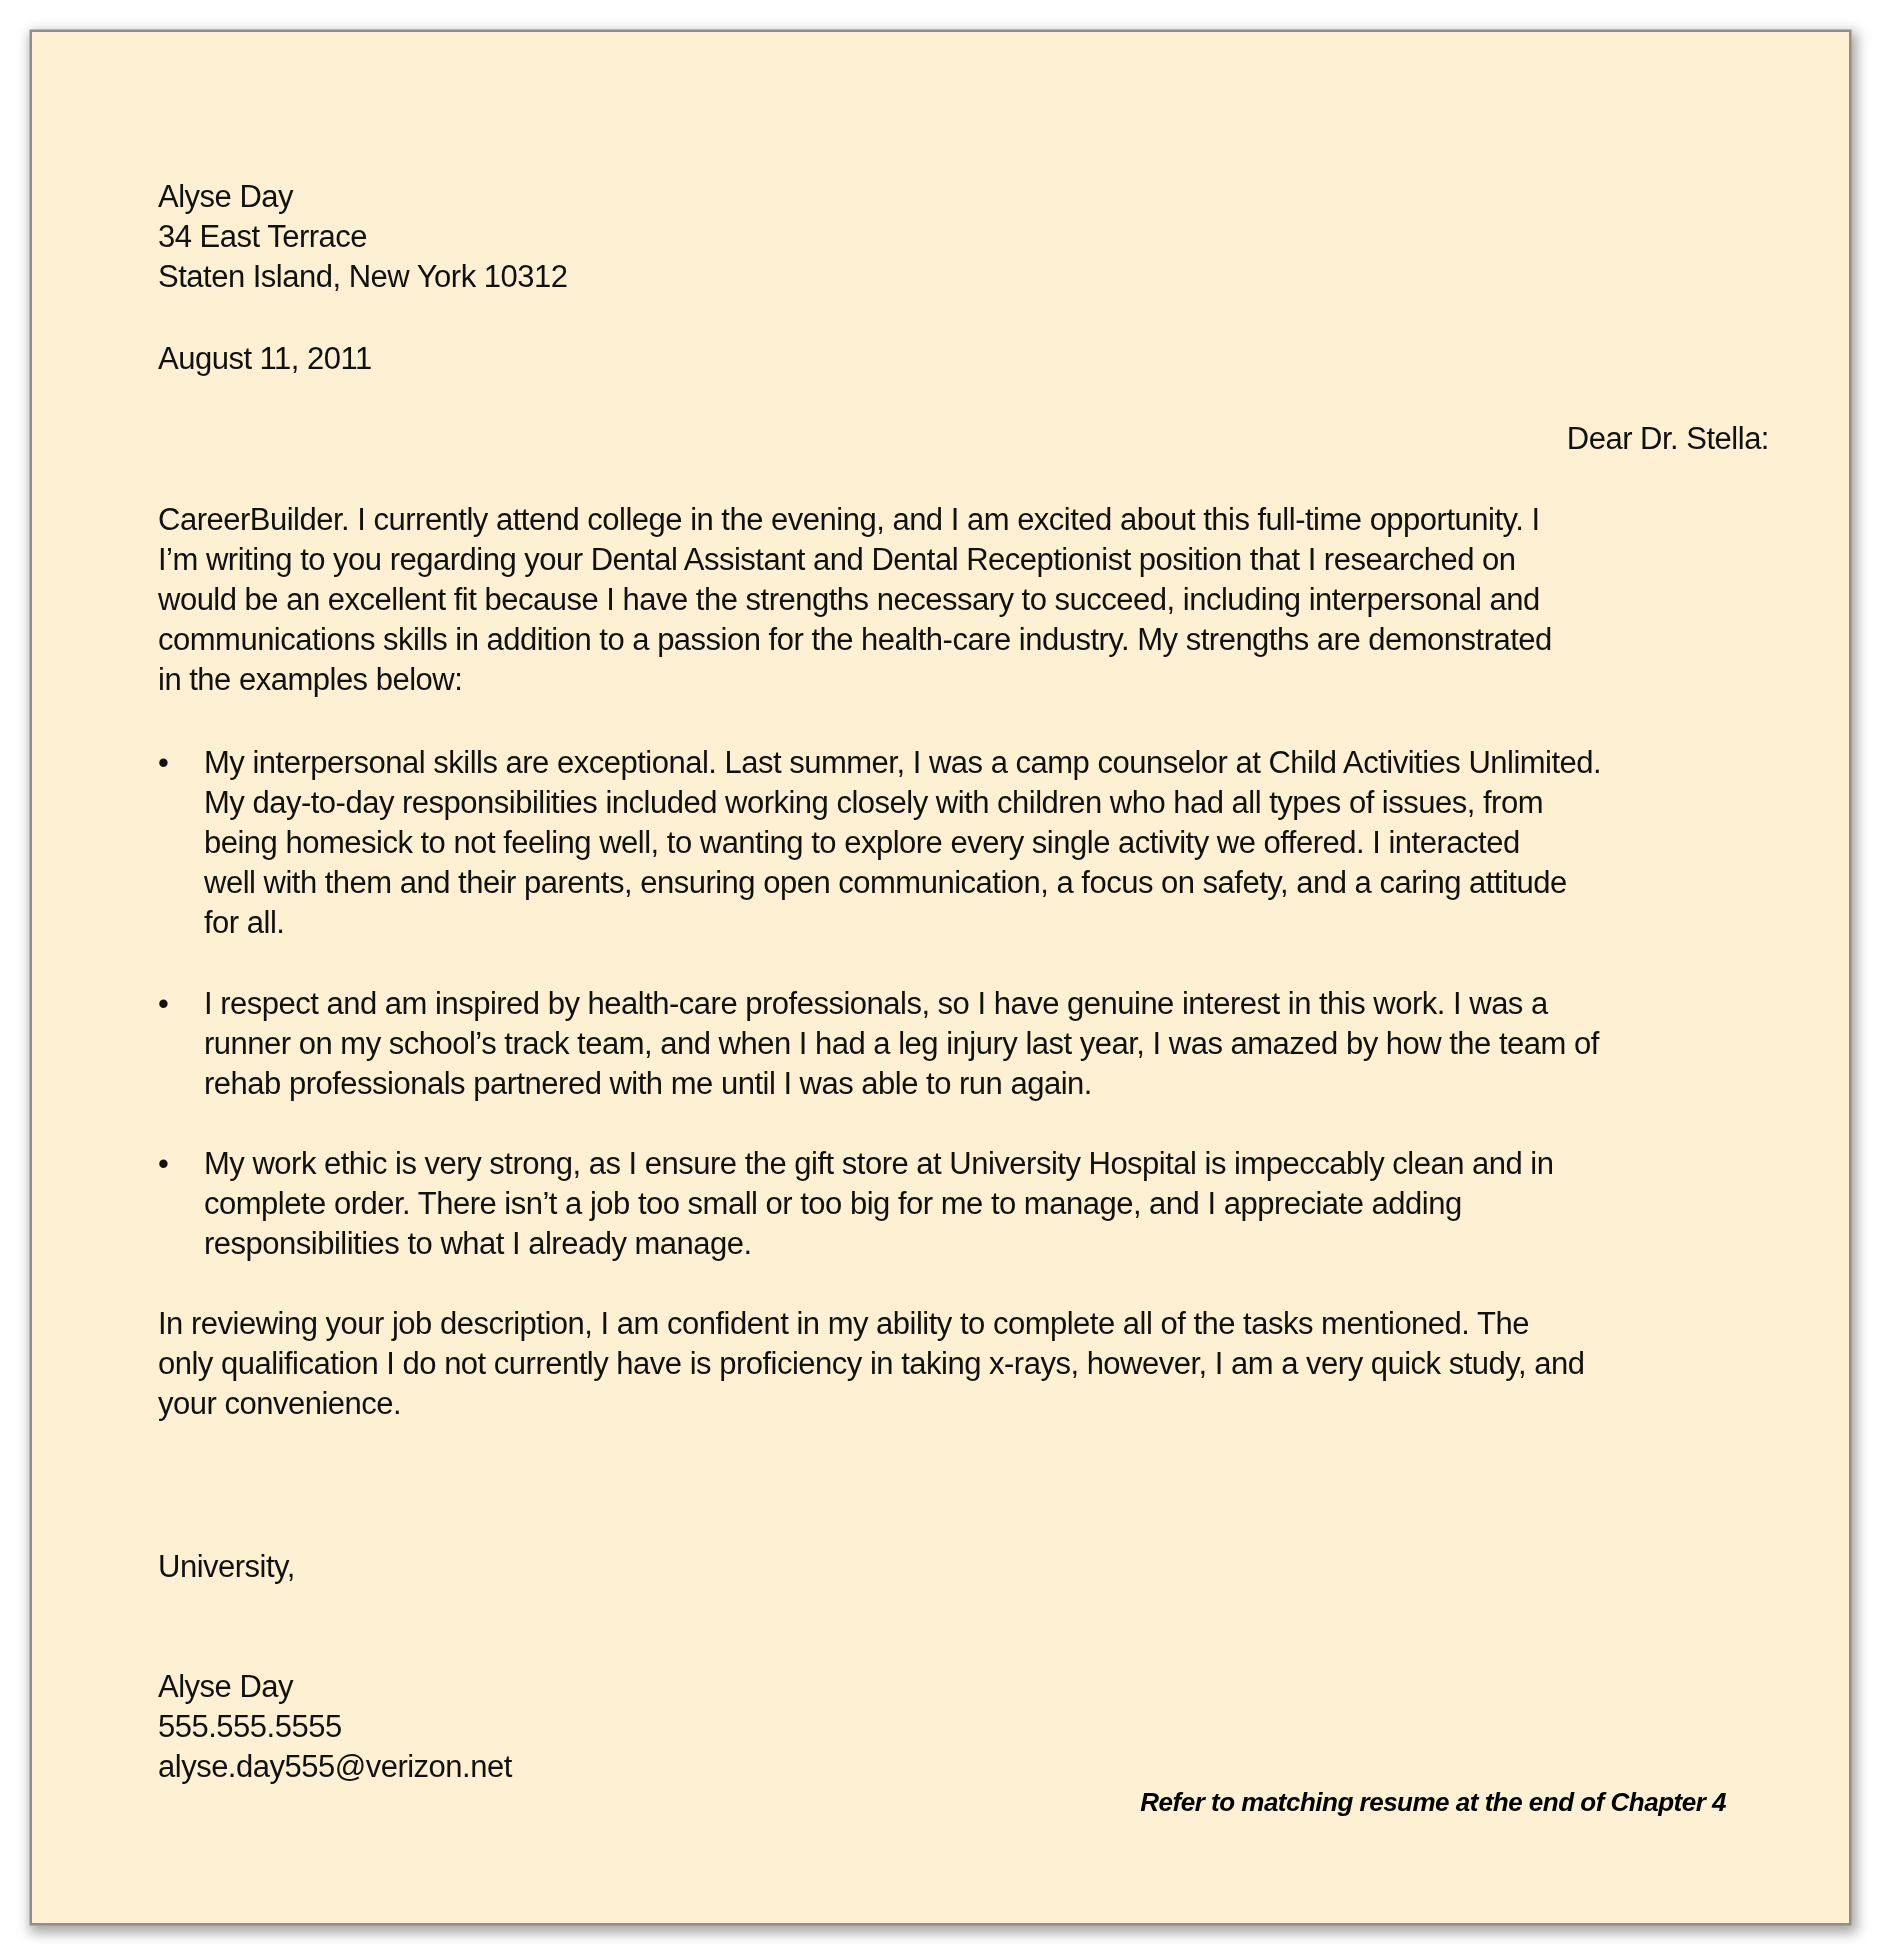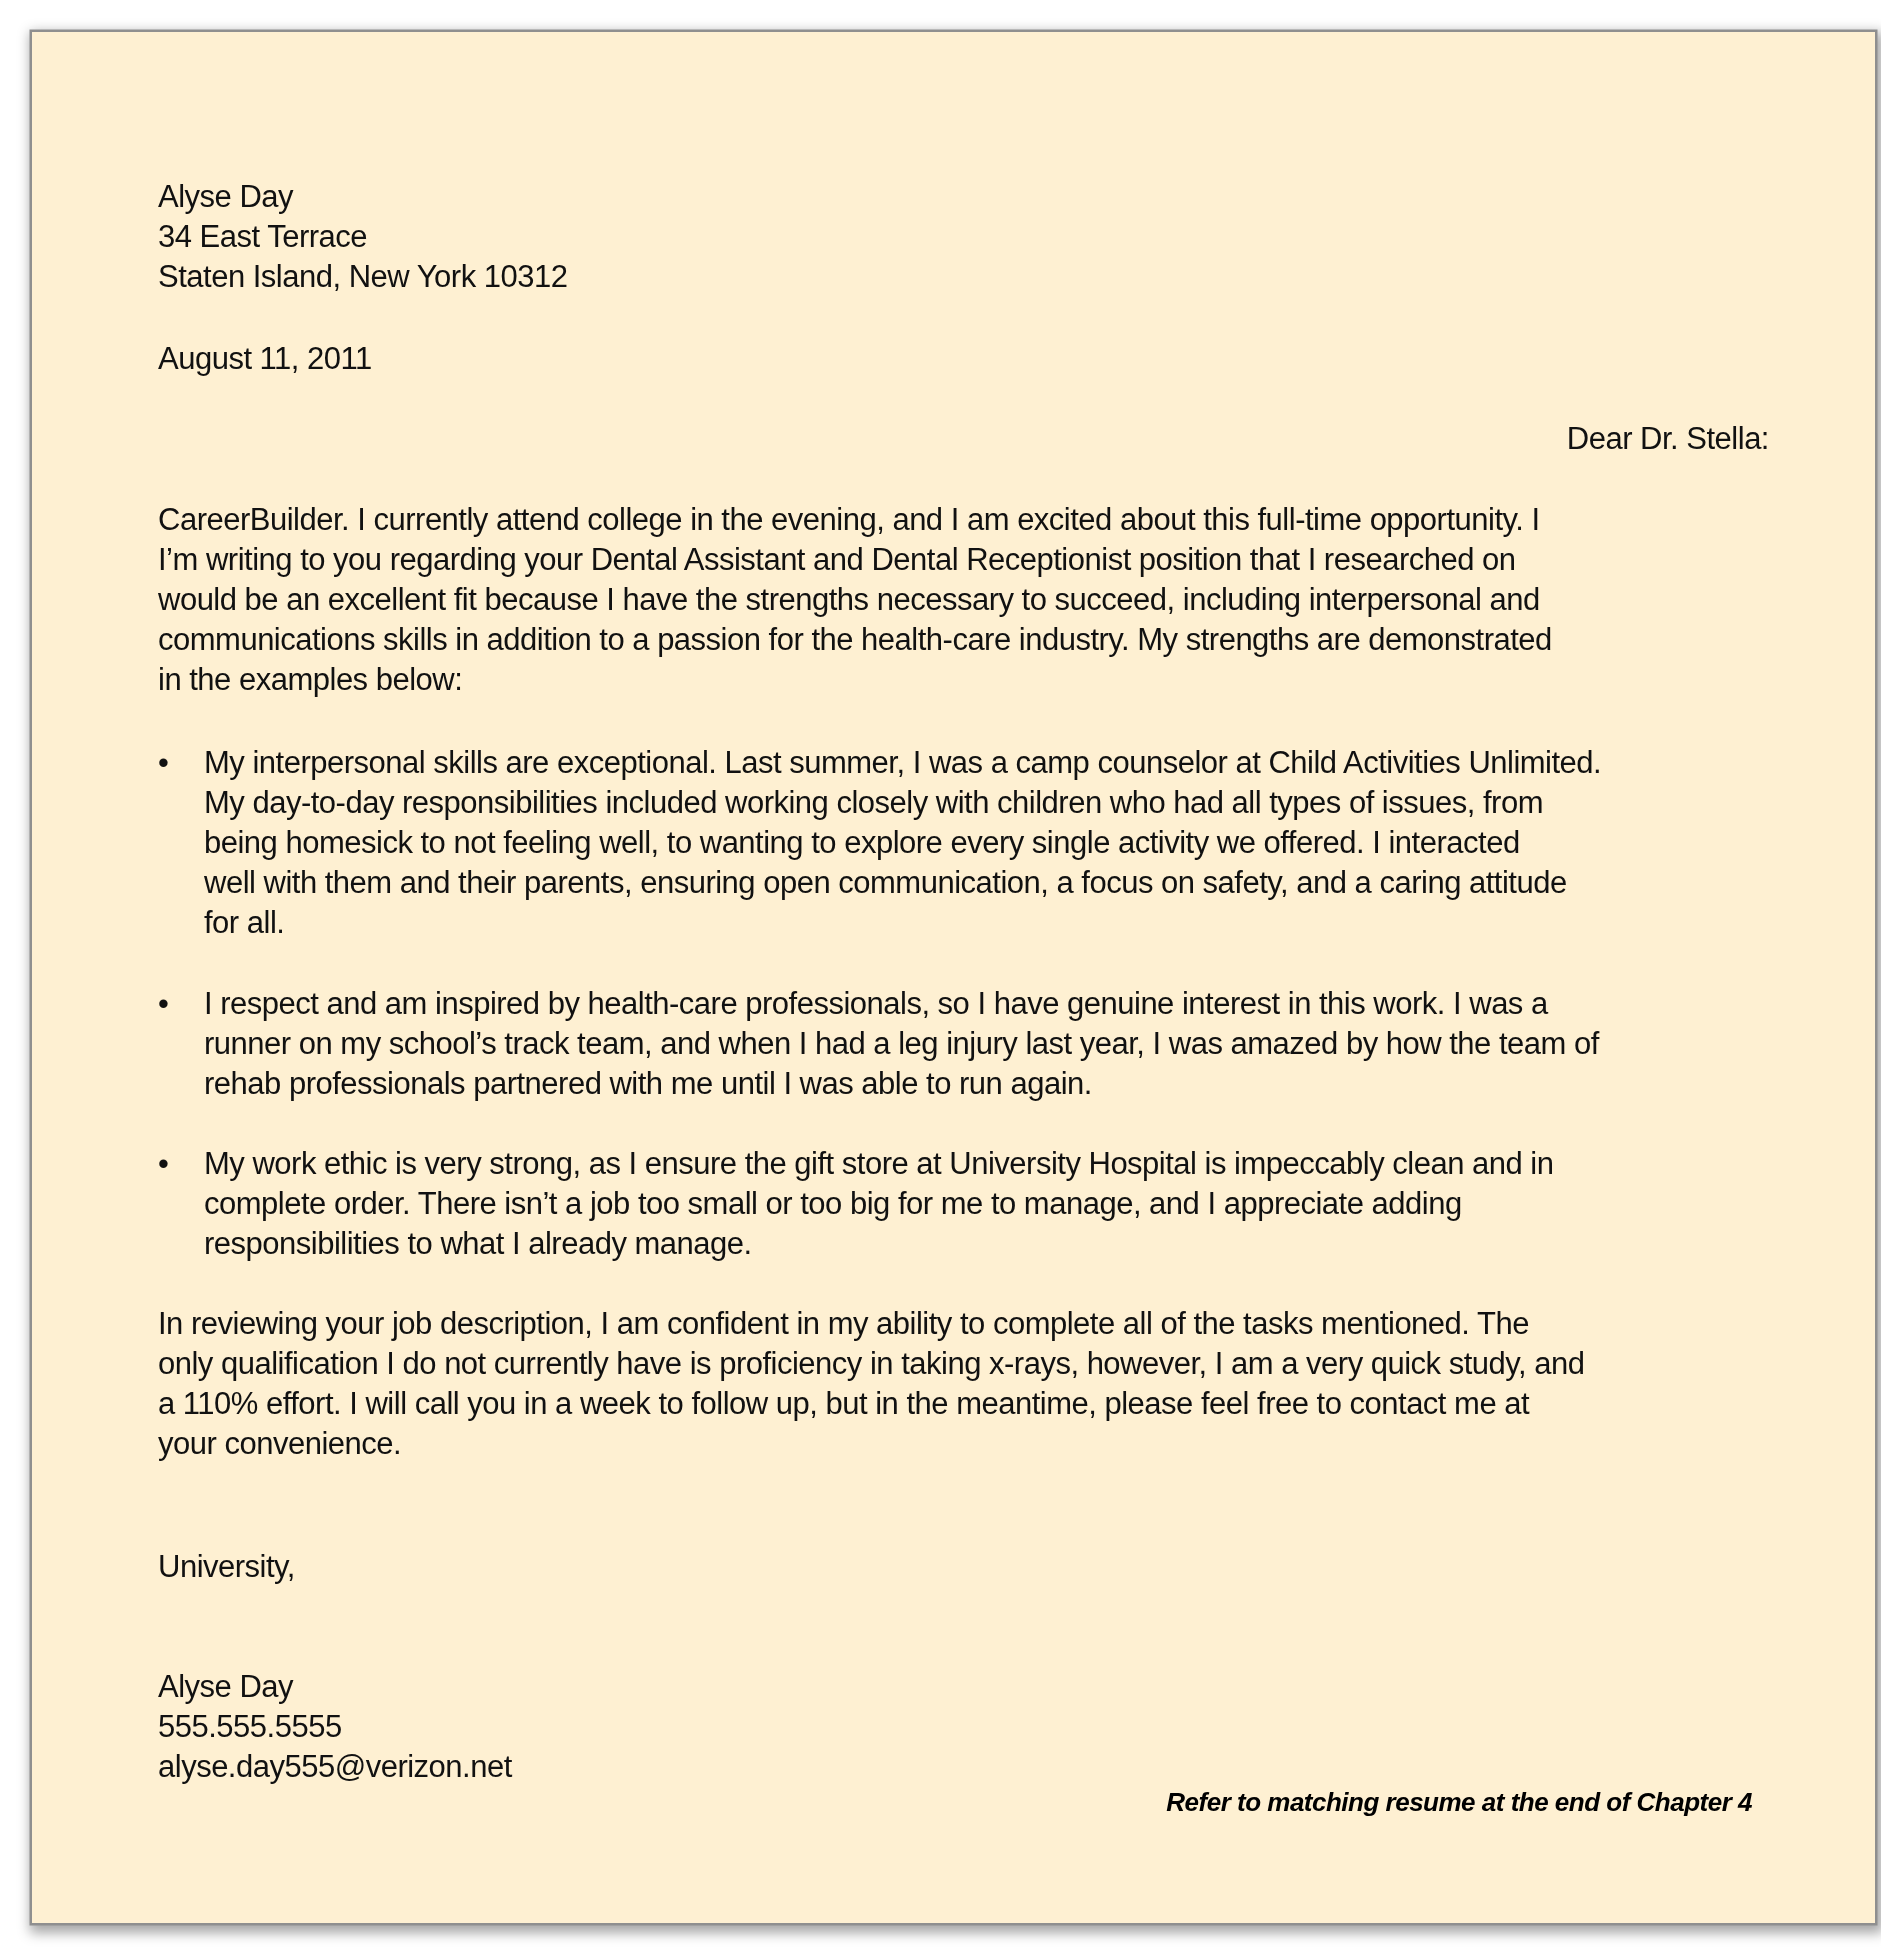--- a/index.html
+++ b/index.html
@@ -9,21 +9,20 @@
     position: relative;
     overflow: hidden;
     font-family: "Liberation Sans", sans-serif;
   }
   .paper {
     position: absolute;
     left: 32px; top: 32px;
     width: 1817px; height: 1891px;
     background: #fef0d2;
     box-shadow: 0 0 0 2.5px #8f8f8f, 3.4px 5px 11.7px 5px rgba(0,0,0,0.35);
-    padding-left: 26px;
   }
   .content {
     position: absolute;
     left: 126px; top: 0;
     width: 1611px;
     color: #111111;
     font-size: 31px;
     line-height: 40px;
     letter-spacing: -0.5px;
   }
@@ -100,21 +99,20 @@
       <div class="bullet-text">
         <span class="line">My work ethic is very strong, as I ensure the gift store at University Hospital is impeccably clean and in</span>
         <span class="line">complete order. There isn’t a job too small or too big for me to manage, and I appreciate adding</span>
         <span class="line">responsibilities to what I already manage.</span>
       </div>
     </div>
 
     <div class="block" style="top:1272px;">
       <span class="line">In reviewing your job description, I am confident in my ability to complete all of the tasks mentioned. The</span>
       <span class="line">only qualification I do not currently have is proficiency in taking x-rays, however, I am a very quick study, and</span>
-      <span class="line">a 110% effort. I will call you in a week to follow up, but in the meantime, please feel free to contact me at</span>
       <span class="line">your convenience.</span>
     </div>
 
     <div class="block" style="top:1515px;">
       <span class="line">University,</span>
     </div>
 
     <div class="block" style="top:1635px;">
       <span class="line">Alyse Day</span>
       <span class="line">555.555.5555</span>

